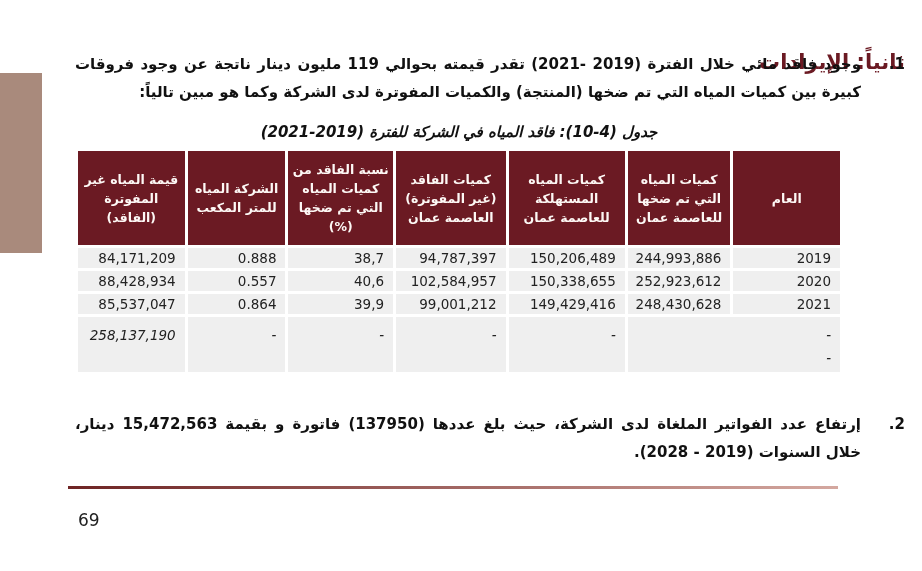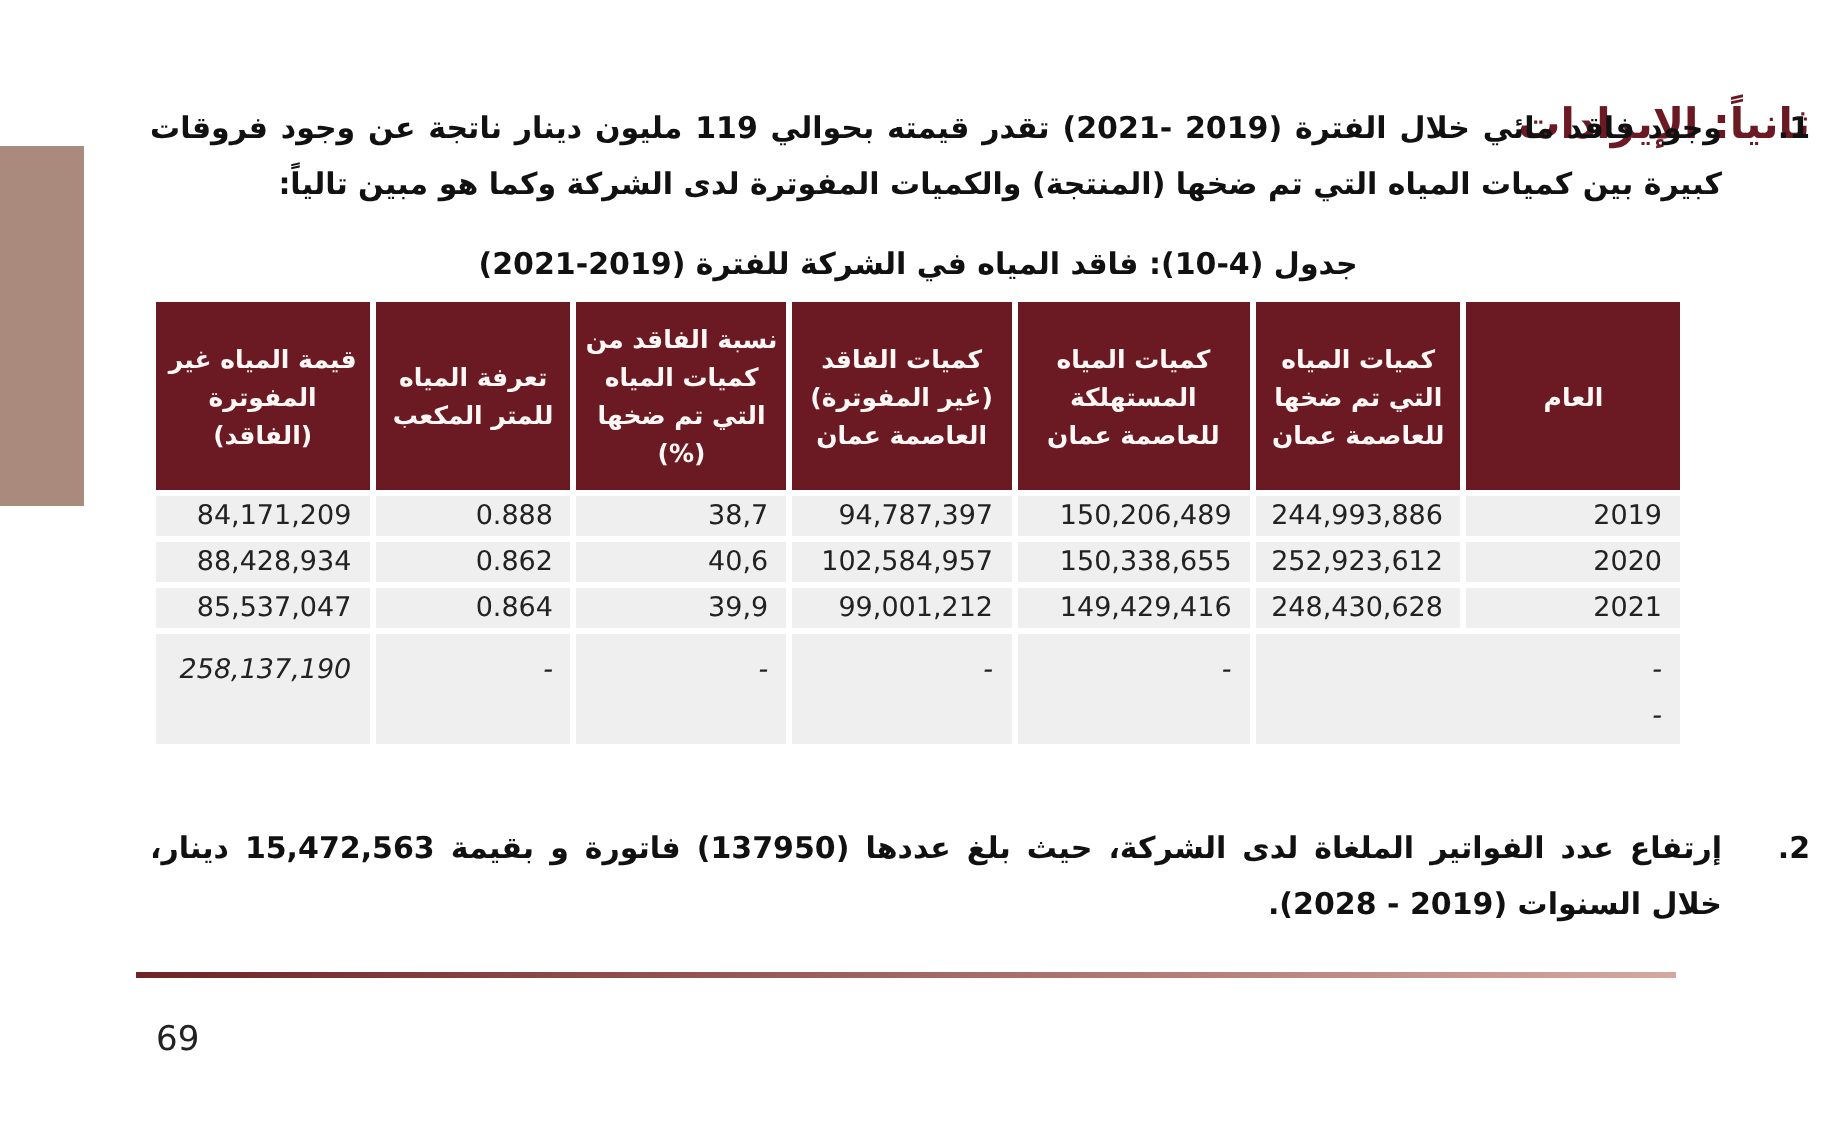--- a/index.html
+++ b/index.html
@@ -24,21 +24,21 @@
     display:flex;align-items:flex-start;
     font-size:15px;font-weight:700;line-height:28px;color:#111;
   }
   .para .num{flex:none;width:28px;margin-left:16px;text-align:right;}
   .para .ptext{width:786px;text-align:justify;}
   .para1{top:50px;}
   .para2{top:410px;}
   .tbl-caption{
     position:absolute;top:123px;left:75px;width:768px;
     direction:rtl;text-align:center;
-    font-size:15px;font-weight:700;color:#111;
+    font-size:15px;font-weight:700;color:#111;font-style:italic;
   }
   table.water{
     position:absolute;top:148px;left:75px;width:768px;
     direction:rtl;border-collapse:separate;border-spacing:3px;
     table-layout:fixed;
   }
   table.water th{
     background:var(--maroon,#6b1a23);color:#fdf8f5;
     font-size:12.5px;font-weight:700;line-height:19px;
     text-align:center;vertical-align:middle;
@@ -86,41 +86,41 @@
     <col style="width:13.15%">
     <col style="width:14.33%">
   </colgroup>
   <thead>
     <tr>
       <th>العام</th>
       <th>كميات المياه التي تم ضخها للعاصمة عمان</th>
       <th>كميات المياه المستهلكة للعاصمة عمان</th>
       <th>كميات الفاقد (غير المفوترة) العاصمة عمان</th>
       <th>نسبة الفاقد من كميات المياه التي تم ضخها (%)</th>
-      <th>تعرفة المياه للمتر المكعب</th>
+      <th>الشركة المياه للمتر المكعب</th>
       <th>قيمة المياه غير المفوترة (الفاقد)</th>
     </tr>
   </thead>
   <tbody>
     <tr>
       <td>2019</td>
       <td>244,993,886</td>
       <td>150,206,489</td>
       <td>94,787,397</td>
       <td>38,7</td>
       <td>0.888</td>
       <td>84,171,209</td>
     </tr>
     <tr>
       <td>2020</td>
       <td>252,923,612</td>
       <td>150,338,655</td>
       <td>102,584,957</td>
       <td>40,6</td>
-      <td>0.862</td>
+      <td>0.557</td>
       <td>88,428,934</td>
     </tr>
     <tr>
       <td>2021</td>
       <td>248,430,628</td>
       <td>149,429,416</td>
       <td>99,001,212</td>
       <td>39,9</td>
       <td>0.864</td>
       <td>85,537,047</td>

